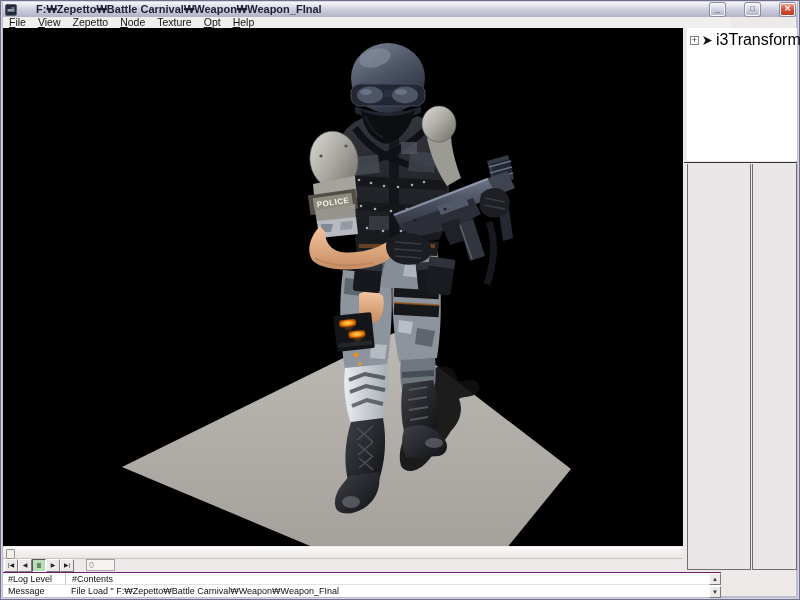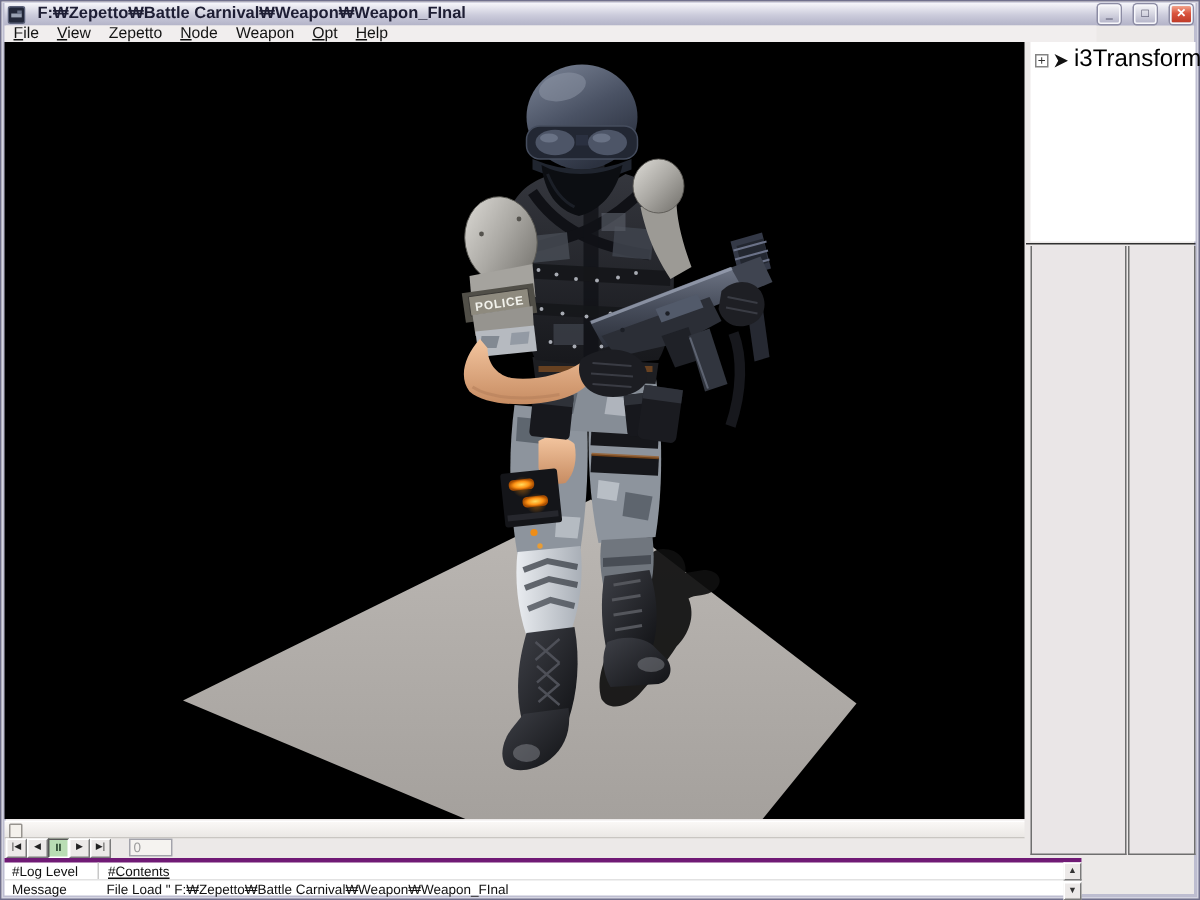--- a/index.html
+++ b/index.html
@@ -5,21 +5,21 @@
   * { box-sizing: border-box; margin: 0; padding: 0; }
   html, body { width: 800px; height: 600px; overflow: hidden; }
   body { font-family: "Liberation Sans", sans-serif; background: #ece9e8; position: relative; }
 
   .win-frame { position: absolute; inset: 0; border: 1px solid #70708c;
     box-shadow: inset 0 0 0 1px #d4d4e2, inset 0 0 0 3px #bdbdd0; }
 
   
   .titlebar { position: absolute; left: 3px; top: 2px; width: 794px; height: 15px;
     background: linear-gradient(#f6f6fa, #cbcbdb 55%, #b3b3c8);
-    display: flex; align-items: center; padding: 0 2px; gap: 8px; }
+    display: flex; align-items: center; padding: 0 2px; gap: 19px; }
   .app-icon { width: 12px; height: 12px; flex: 0 0 auto; }
   .title-text { flex: 1; font-size: 11px; font-weight: bold; color: #1e1e34;
     white-space: nowrap; overflow: hidden; line-height: 13px; }
   .win-btn { width: 15px; height: 13px; border: 1px solid #f7f7fb; border-radius: 2px;
     font-size: 8px; line-height: 10px; text-align: center; color: #3c3c55;
     background: linear-gradient(#f2f2f6, #b6b6ca); box-shadow: 0 0 0 1px #8c8ca4; margin-left: 1px; }
   .win-btn.close { background: linear-gradient(#f2a38b, #d9543e 45%, #bf3a27); color: #fff; font-weight: bold; }
 
   
   .menubar { position: absolute; left: 3px; top: 17px; width: 728px; height: 11px;
@@ -61,28 +61,28 @@
     text-align: center; color: #222; border: 1px solid;
     border-color: #ffffff #7a7a7a #7a7a7a #ffffff; flex: 0 0 auto; }
   .t-btn.active { background: #b9ddb4; border-color: #565656 #ffffff #ffffff #565656;
     font-size: 7px; font-weight: bold; color: #15321a; }
   .frame-field { margin-left: 12px; width: 29px; height: 12px; border: 1px solid #a3a3ab;
     background: #f5f3f0; font-size: 9px; color: #9c9c9c; padding: 0 2px;
     font-family: "Liberation Sans", sans-serif; }
 
   
   .log-area { position: absolute; left: 3px; top: 572px; width: 718px; height: 25px;
-    background: #ffffff; border-top: 3px solid #701a75; }
+    background: #ffffff; border-top: 1px solid #701a75; }
   .log-header { display: flex; height: 12px; border-bottom: 1px solid #e2e2e2; }
   .log-row { display: flex; height: 12px; }
   .log-col0 { width: 62px; padding-left: 5px; font-size: 9px; color: #111; line-height: 12px;
     white-space: nowrap; overflow: hidden; }
   .log-col1 { flex: 1; padding-left: 6px; font-size: 9px; color: #111; line-height: 12px;
     white-space: nowrap; overflow: hidden; }
-  .log-header .log-col1 { border-left: 1px solid #c8c8c8; text-decoration: underline; }
+  .log-header .log-col1 { border-left: 1px solid #c8c8c8; }
   .log-scroll { position: absolute; right: 0; top: 0; width: 12px; height: 25px; }
   .scroll-btn { width: 12px; height: 12px; background: #ece9e8; border: 1px solid;
     border-color: #ffffff #7a7a7a #7a7a7a #ffffff; font-size: 6px; line-height: 10px;
     text-align: center; color: #333; }
   .scroll-btn + .scroll-btn { margin-top: 1px; }
 </style>
 </head>
 <body>
 
 <div class="win-frame"></div>
@@ -97,21 +97,21 @@
   <span class="win-btn">_</span>
   <span class="win-btn">□</span>
   <span class="win-btn close">✕</span>
 </div>
 
 <div class="menubar" id="menubar">
     <span class="menu-item"><u>F</u>ile</span>
     <span class="menu-item"><u>V</u>iew</span>
     <span class="menu-item">Zepetto</span>
     <span class="menu-item"><u>N</u>ode</span>
-    <span class="menu-item">Weapon</span>
+    <span class="menu-item">Texture</span>
     <span class="menu-item"><u>O</u>pt</span>
     <span class="menu-item"><u>H</u>elp</span>
   </div>
 
 <div class="viewport">
   <svg viewBox="0 0 680 518" width="680" height="518">
     <defs>
       <linearGradient id="gPlat" x1="0" y1="0" x2="0" y2="1">
           <stop offset="0" stop-color="#bcb8b4"></stop>
           <stop offset="1" stop-color="#9e9a96"></stop>

